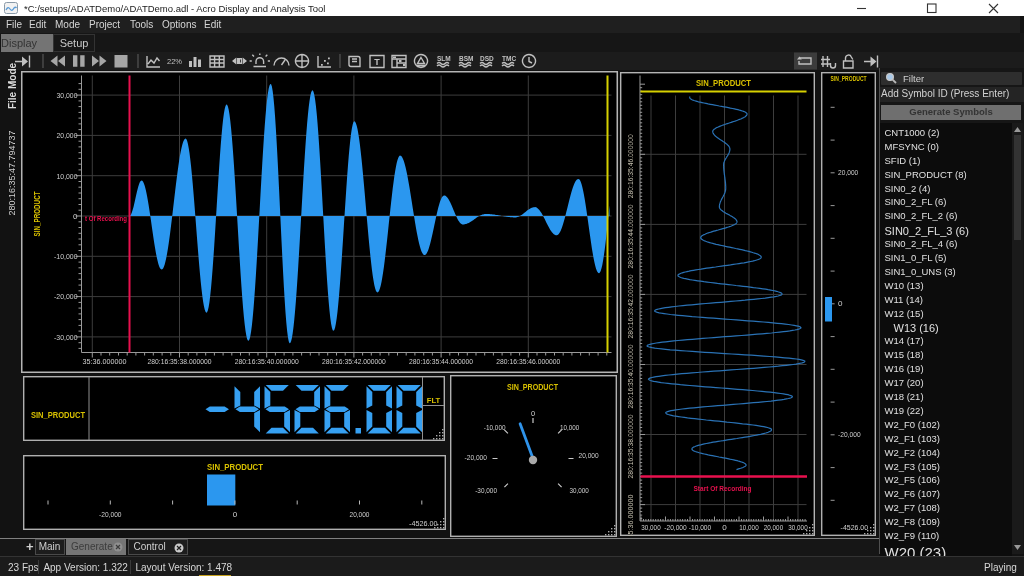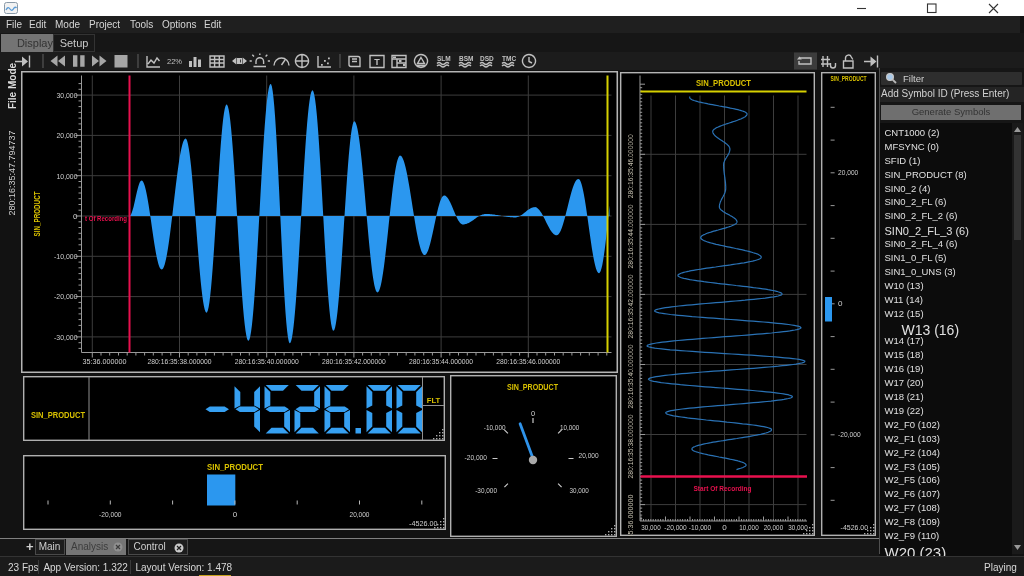--- a/index.html
+++ b/index.html
@@ -1,34 +1,35 @@
 <!DOCTYPE html>
 <html><head><meta charset="utf-8"><style>*{margin:0;padding:0;box-sizing:border-box}body{width:1024px;height:576px;overflow:hidden;font-family:"Liberation Sans",sans-serif;background:#121212;position:relative}.abs{position:absolute}</style></head><body>
 <div class="abs" style="left:0;top:0;width:1024px;height:16px;background:#fff">
     <svg width="14" height="12" style="position:absolute;left:4px;top:2px">
       <rect x="0.5" y="0.5" width="13" height="11" rx="2" fill="#f2f2f2" stroke="#8a9aa8"></rect>
       <path d="M2,8 q2,-4 4,-1 t4,-1 q1.5,-1.5 2.5,0" stroke="#5b9bd5" stroke-width="1.3" fill="none"></path>
     </svg>
+    <span class="abs" style="left:24px;top:3px;font-size:9.5px;color:#1a1a1a">*C:/setups/ADATDemo/ADATDemo.adl - Acro Display and Analysis Tool</span>
     <svg width="160" height="16" class="abs" style="left:850px;top:0">
       <path d="M7,8.5 h9" stroke="#333" stroke-width="1.1"></path>
       <rect x="77.5" y="4" width="8.5" height="8.5" fill="none" stroke="#333" stroke-width="1.1"></rect>
       <path d="M139,4 l9,9 M148,4 l-9,9" stroke="#333" stroke-width="1.1"></path>
     </svg>
   </div>
 <div class="abs" style="left:0;top:16px;width:1020px;height:17px;background:#1f1f1f">
     <span class="abs" style="left:6px;top:3px;font-size:10px;color:#d6d6d6">File</span>
     <span class="abs" style="left:29px;top:3px;font-size:10px;color:#d6d6d6">Edit</span>
     <span class="abs" style="left:55px;top:3px;font-size:10px;color:#d6d6d6">Mode</span>
     <span class="abs" style="left:89px;top:3px;font-size:10px;color:#d6d6d6">Project</span>
     <span class="abs" style="left:130px;top:3px;font-size:10px;color:#d6d6d6">Tools</span>
     <span class="abs" style="left:162px;top:3px;font-size:10px;color:#d6d6d6">Options</span>
     <span class="abs" style="left:204px;top:3px;font-size:10px;color:#d6d6d6">Edit</span>
   </div>
 <div class="abs" style="left:0;top:33px;width:1024px;height:19px;background:#161616">
-    <div class="abs" style="left:1px;top:1px;width:52px;height:18px;background:#747474;color:#333;font-size:11px;text-align:right;line-height:18px">Display</div>
+    <div class="abs" style="left:1px;top:1px;width:52px;height:18px;background:#747474;color:#333;font-size:11px;text-align:left;line-height:18px">Display</div>
     <div class="abs" style="left:53px;top:1px;width:42px;height:18px;background:#181818;border:1px solid #333;color:#c9c9c9;font-size:11px;text-align:center;line-height:16px">Setup</div>
   </div>
 <div class="abs" style="left:0;top:52px;width:1024px;height:18px;background:#1c1c1c"></div>
 <svg width="1024" height="18" style="position:absolute;left:0;top:52px">
     <line x1="43" y1="2" x2="43" y2="16" stroke="#555" stroke-width="1.2"></line>
     <path d="M57.5,3.5 L50.5,9 L57.5,14.5 Z M65,3.5 L58,9 L65,14.5 Z M73,3.2 h4.4 v11.6 h-4.4 Z M80.2,3.2 h4.4 v11.6 h-4.4 Z M92,3.5 L99,9 L92,14.5 Z M99.5,3.5 L106.5,9 L99.5,14.5 Z M114.5,3 h13 v12.6 h-13 Z" fill="#a6a6a6"></path>
     <line x1="138" y1="2" x2="138" y2="16" stroke="#555" stroke-width="1.2"></line>
     <text x="167" y="12" font-family="Liberation Sans,sans-serif" font-size="7.5" fill="#c0c0c0">22%</text>
     <line x1="340" y1="2" x2="340" y2="16" stroke="#555" stroke-width="1.2"></line>
     <text x="377" y="13" text-anchor="middle" font-family="Liberation Sans,sans-serif" font-size="9" font-weight="bold" fill="#c0c0c0">T</text>
@@ -247,37 +248,37 @@
     <div style="position:absolute;left:-0.5px;top:0;width:1px;height:486px;background:#4f4f4f"></div>
     <div style="position:absolute;left:2px;top:3.5px;width:141px;height:13.5px;background:#2e2e2e;border-radius:1px">
       <svg width="13" height="13" style="position:absolute;left:4px;top:0.5px">
         <circle cx="5" cy="5" r="3.4" fill="#a8c8e8" stroke="#c8c8c8" stroke-width="1.2"></circle>
         <line x1="7.6" y1="7.6" x2="11" y2="11" stroke="#b8b8b8" stroke-width="1.8"></line>
       </svg>
       <span style="position:absolute;left:22px;top:1.5px;font-size:9.5px;color:#cfcfcf">Filter</span>
     </div>
     <div style="position:absolute;left:0.5px;top:18.5px;width:145px;height:15.5px;background:#242424"></div>
     <div style="position:absolute;left:2px;top:20px;font-size:10px;color:#d2d2d2">Add Symbol ID (Press Enter)</div>
-    <div style="position:absolute;left:2px;top:37px;width:140px;height:14.5px;background:#6f6f6f;color:#333;font-size:9.5px;font-weight:normal;text-align:center;line-height:14.5px">Generate Symbols</div>
+    <div style="position:absolute;left:2px;top:37px;width:140px;height:14.5px;background:#6f6f6f;color:#333;font-size:9.5px;font-weight:bold;text-align:center;line-height:14.5px">Generate Symbols</div>
     <div style="position:absolute;left:0.5px;top:54.5px;width:132px;height:433px;background:#0c0c0c;overflow:hidden">
       <div style="position:absolute;left:5px;top:4.4px;font-size:9.5px;color:#e0e0e0;white-space:nowrap">CNT1000 (2)</div>
       <div style="position:absolute;left:5px;top:18.3px;font-size:9.5px;color:#e0e0e0;white-space:nowrap">MFSYNC (0)</div>
       <div style="position:absolute;left:5px;top:32.2px;font-size:9.5px;color:#e0e0e0;white-space:nowrap">SFID (1)</div>
       <div style="position:absolute;left:5px;top:46.1px;font-size:9.5px;color:#e0e0e0;white-space:nowrap">SIN_PRODUCT (8)</div>
       <div style="position:absolute;left:5px;top:60px;font-size:9.5px;color:#e0e0e0;white-space:nowrap">SIN0_2 (4)</div>
       <div style="position:absolute;left:5px;top:73.9px;font-size:9.5px;color:#e0e0e0;white-space:nowrap">SIN0_2_FL (6)</div>
       <div style="position:absolute;left:5px;top:87.8px;font-size:9.5px;color:#e0e0e0;white-space:nowrap">SIN0_2_FL_2 (6)</div>
       <div style="position:absolute;left:5px;top:102px;font-size:11px;color:#e0e0e0;white-space:nowrap">SIN0_2_FL_3 (6)</div>
       <div style="position:absolute;left:5px;top:115.6px;font-size:9.5px;color:#e0e0e0;white-space:nowrap">SIN0_2_FL_4 (6)</div>
       <div style="position:absolute;left:5px;top:129.5px;font-size:9.5px;color:#e0e0e0;white-space:nowrap">SIN1_0_FL (5)</div>
       <div style="position:absolute;left:5px;top:143.4px;font-size:9.5px;color:#e0e0e0;white-space:nowrap">SIN1_0_UNS (3)</div>
       <div style="position:absolute;left:5px;top:157.3px;font-size:9.5px;color:#e0e0e0;white-space:nowrap">W10 (13)</div>
       <div style="position:absolute;left:5px;top:171.2px;font-size:9.5px;color:#e0e0e0;white-space:nowrap">W11 (14)</div>
       <div style="position:absolute;left:5px;top:185.1px;font-size:9.5px;color:#e0e0e0;white-space:nowrap">W12 (15)</div>
-      <div style="position:absolute;left:22px;top:199px;font-size:14px;color:#e0e0e0;white-space:nowrap">W13 (16)</div>
+      <div style="position:absolute;left:14px;top:199px;font-size:11px;color:#e0e0e0;white-space:nowrap">W13 (16)</div>
       <div style="position:absolute;left:5px;top:212.9px;font-size:9.5px;color:#e0e0e0;white-space:nowrap">W14 (17)</div>
       <div style="position:absolute;left:5px;top:226.8px;font-size:9.5px;color:#e0e0e0;white-space:nowrap">W15 (18)</div>
       <div style="position:absolute;left:5px;top:240.7px;font-size:9.5px;color:#e0e0e0;white-space:nowrap">W16 (19)</div>
       <div style="position:absolute;left:5px;top:254.6px;font-size:9.5px;color:#e0e0e0;white-space:nowrap">W17 (20)</div>
       <div style="position:absolute;left:5px;top:268.5px;font-size:9.5px;color:#e0e0e0;white-space:nowrap">W18 (21)</div>
       <div style="position:absolute;left:5px;top:282.4px;font-size:9.5px;color:#e0e0e0;white-space:nowrap">W19 (22)</div>
       <div style="position:absolute;left:5px;top:296.3px;font-size:9.5px;color:#e0e0e0;white-space:nowrap">W2_F0 (102)</div>
       <div style="position:absolute;left:5px;top:310.2px;font-size:9.5px;color:#e0e0e0;white-space:nowrap">W2_F1 (103)</div>
       <div style="position:absolute;left:5px;top:324.1px;font-size:9.5px;color:#e0e0e0;white-space:nowrap">W2_F2 (104)</div>
       <div style="position:absolute;left:5px;top:338px;font-size:9.5px;color:#e0e0e0;white-space:nowrap">W2_F3 (105)</div>
@@ -291,21 +292,21 @@
     <div style="position:absolute;left:132.5px;top:54.5px;width:11px;height:431px;background:#1a1a1a"><svg width="11" height="431">
         <polygon points="5.5,4 9,9 2,9" fill="#999"></polygon>
         <polygon points="5.5,427 9,422 2,422" fill="#999"></polygon>
         <rect x="2" y="12" width="7" height="105" fill="#333"></rect>
       </svg></div>
   </div>
 <div class="abs" style="left:0;top:538px;width:879px;height:18px;background:#161616">
     <div class="abs" style="left:0;top:0;width:879px;height:1px;background:#808080"></div>
     <div class="abs" style="left:26px;top:1px;font-size:13px;font-weight:bold;color:#d0d0d0">+</div>
     <div class="abs" style="left:34.5px;top:1px;width:30px;height:16px;background:#1d1d1d;border:1px solid #4a4a4a;color:#cfcfcf;font-size:10px;text-align:center;line-height:14px">Main</div>
-    <div class="abs" style="left:66px;top:1px;width:60px;height:16px;background:#757575;color:#3c3c3c;font-size:10px;line-height:16px"><span style="margin-left:5px">Analysis</span><svg width="10" height="10" style="position:absolute;right:3px;top:3px">
+    <div class="abs" style="left:66px;top:1px;width:60px;height:16px;background:#757575;color:#3c3c3c;font-size:10px;line-height:16px"><span style="margin-left:5px">Generate</span><svg width="10" height="10" style="position:absolute;right:3px;top:3px">
         <circle cx="5" cy="5" r="4.5" fill="#8f8f8f"></circle>
         <path d="M3,3 l4,4 M7,3 l-4,4" stroke="#3c3c3c" stroke-width="1.2"></path>
       </svg></div>
     <div class="abs" style="left:127.5px;top:1px;width:60px;height:16px;background:#1d1d1d;border:1px solid #4a4a4a;color:#cfcfcf;font-size:10px;line-height:14px"><span style="margin-left:5px">Control</span><svg width="10" height="10" style="position:absolute;right:3px;top:2.5px">
         <circle cx="5" cy="5" r="4.5" fill="#c9c9c9"></circle>
         <path d="M3,3 l4,4 M7,3 l-4,4" stroke="#1d1d1d" stroke-width="1.2"></path>
       </svg></div>
   </div>
 <div class="abs" style="left:0;top:556px;width:1024px;height:20px;background:#1b1b1b;border-top:1px solid #333">
     <span class="abs" style="left:8px;top:5px;font-size:10px;color:#d8d8d8">23 Fps</span>

